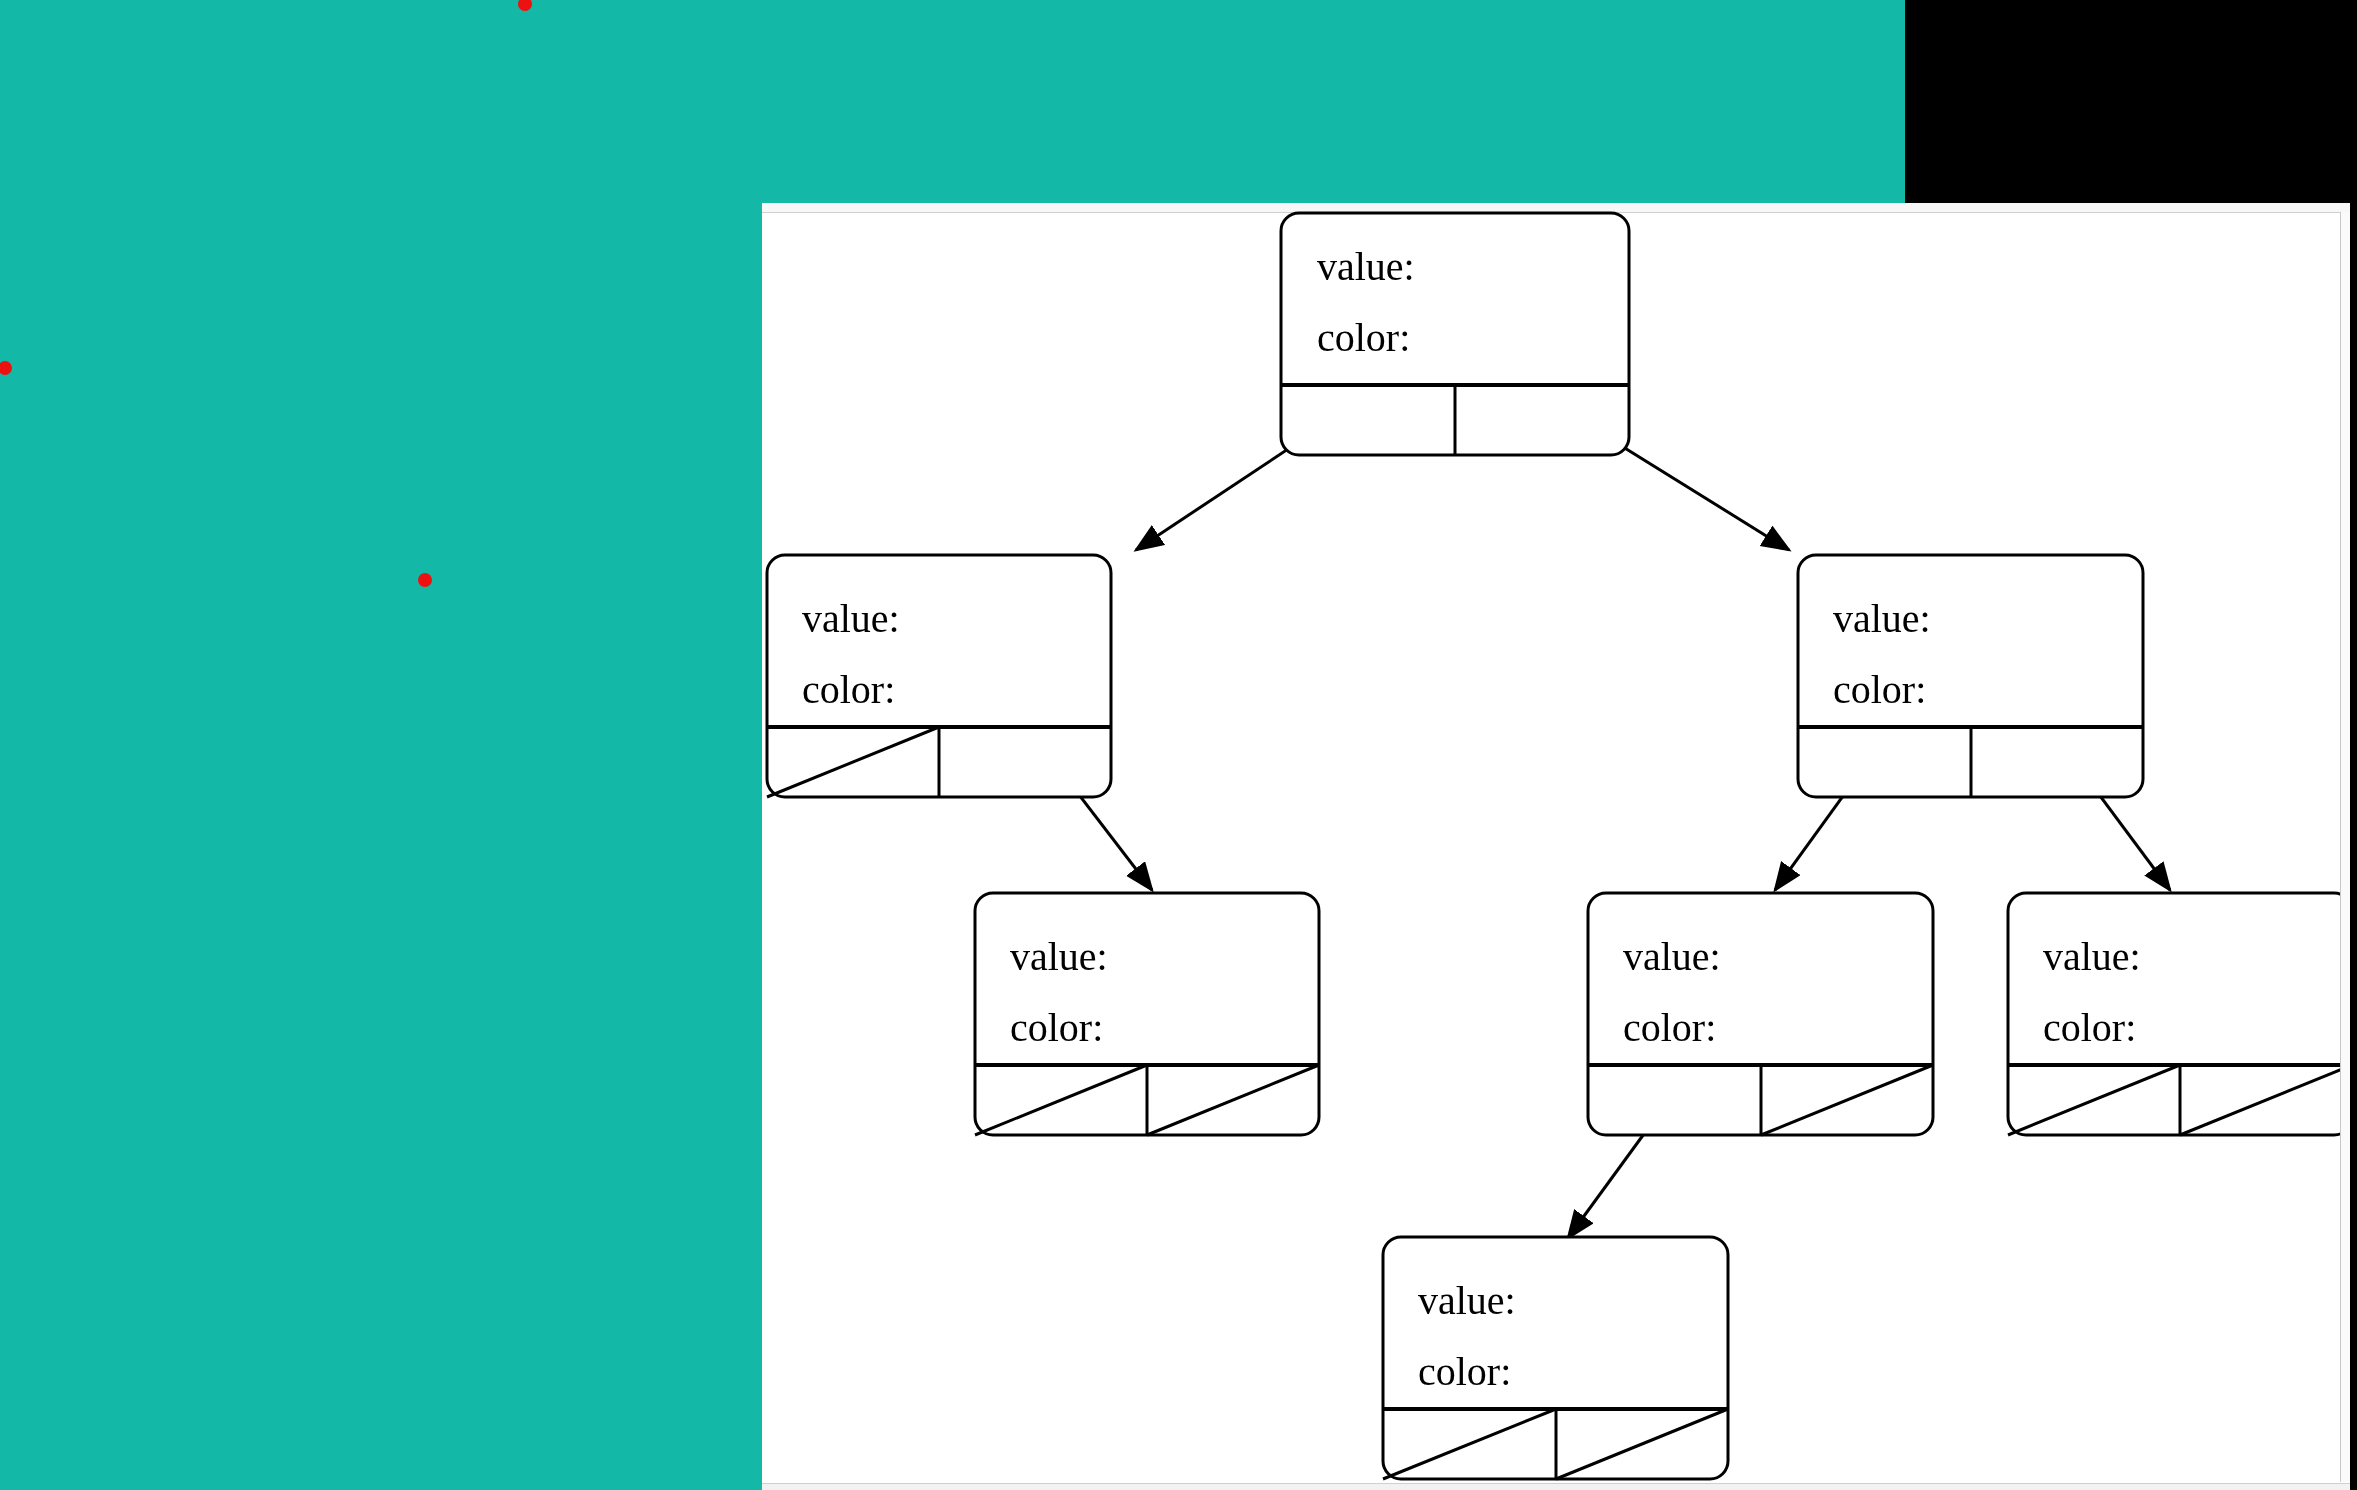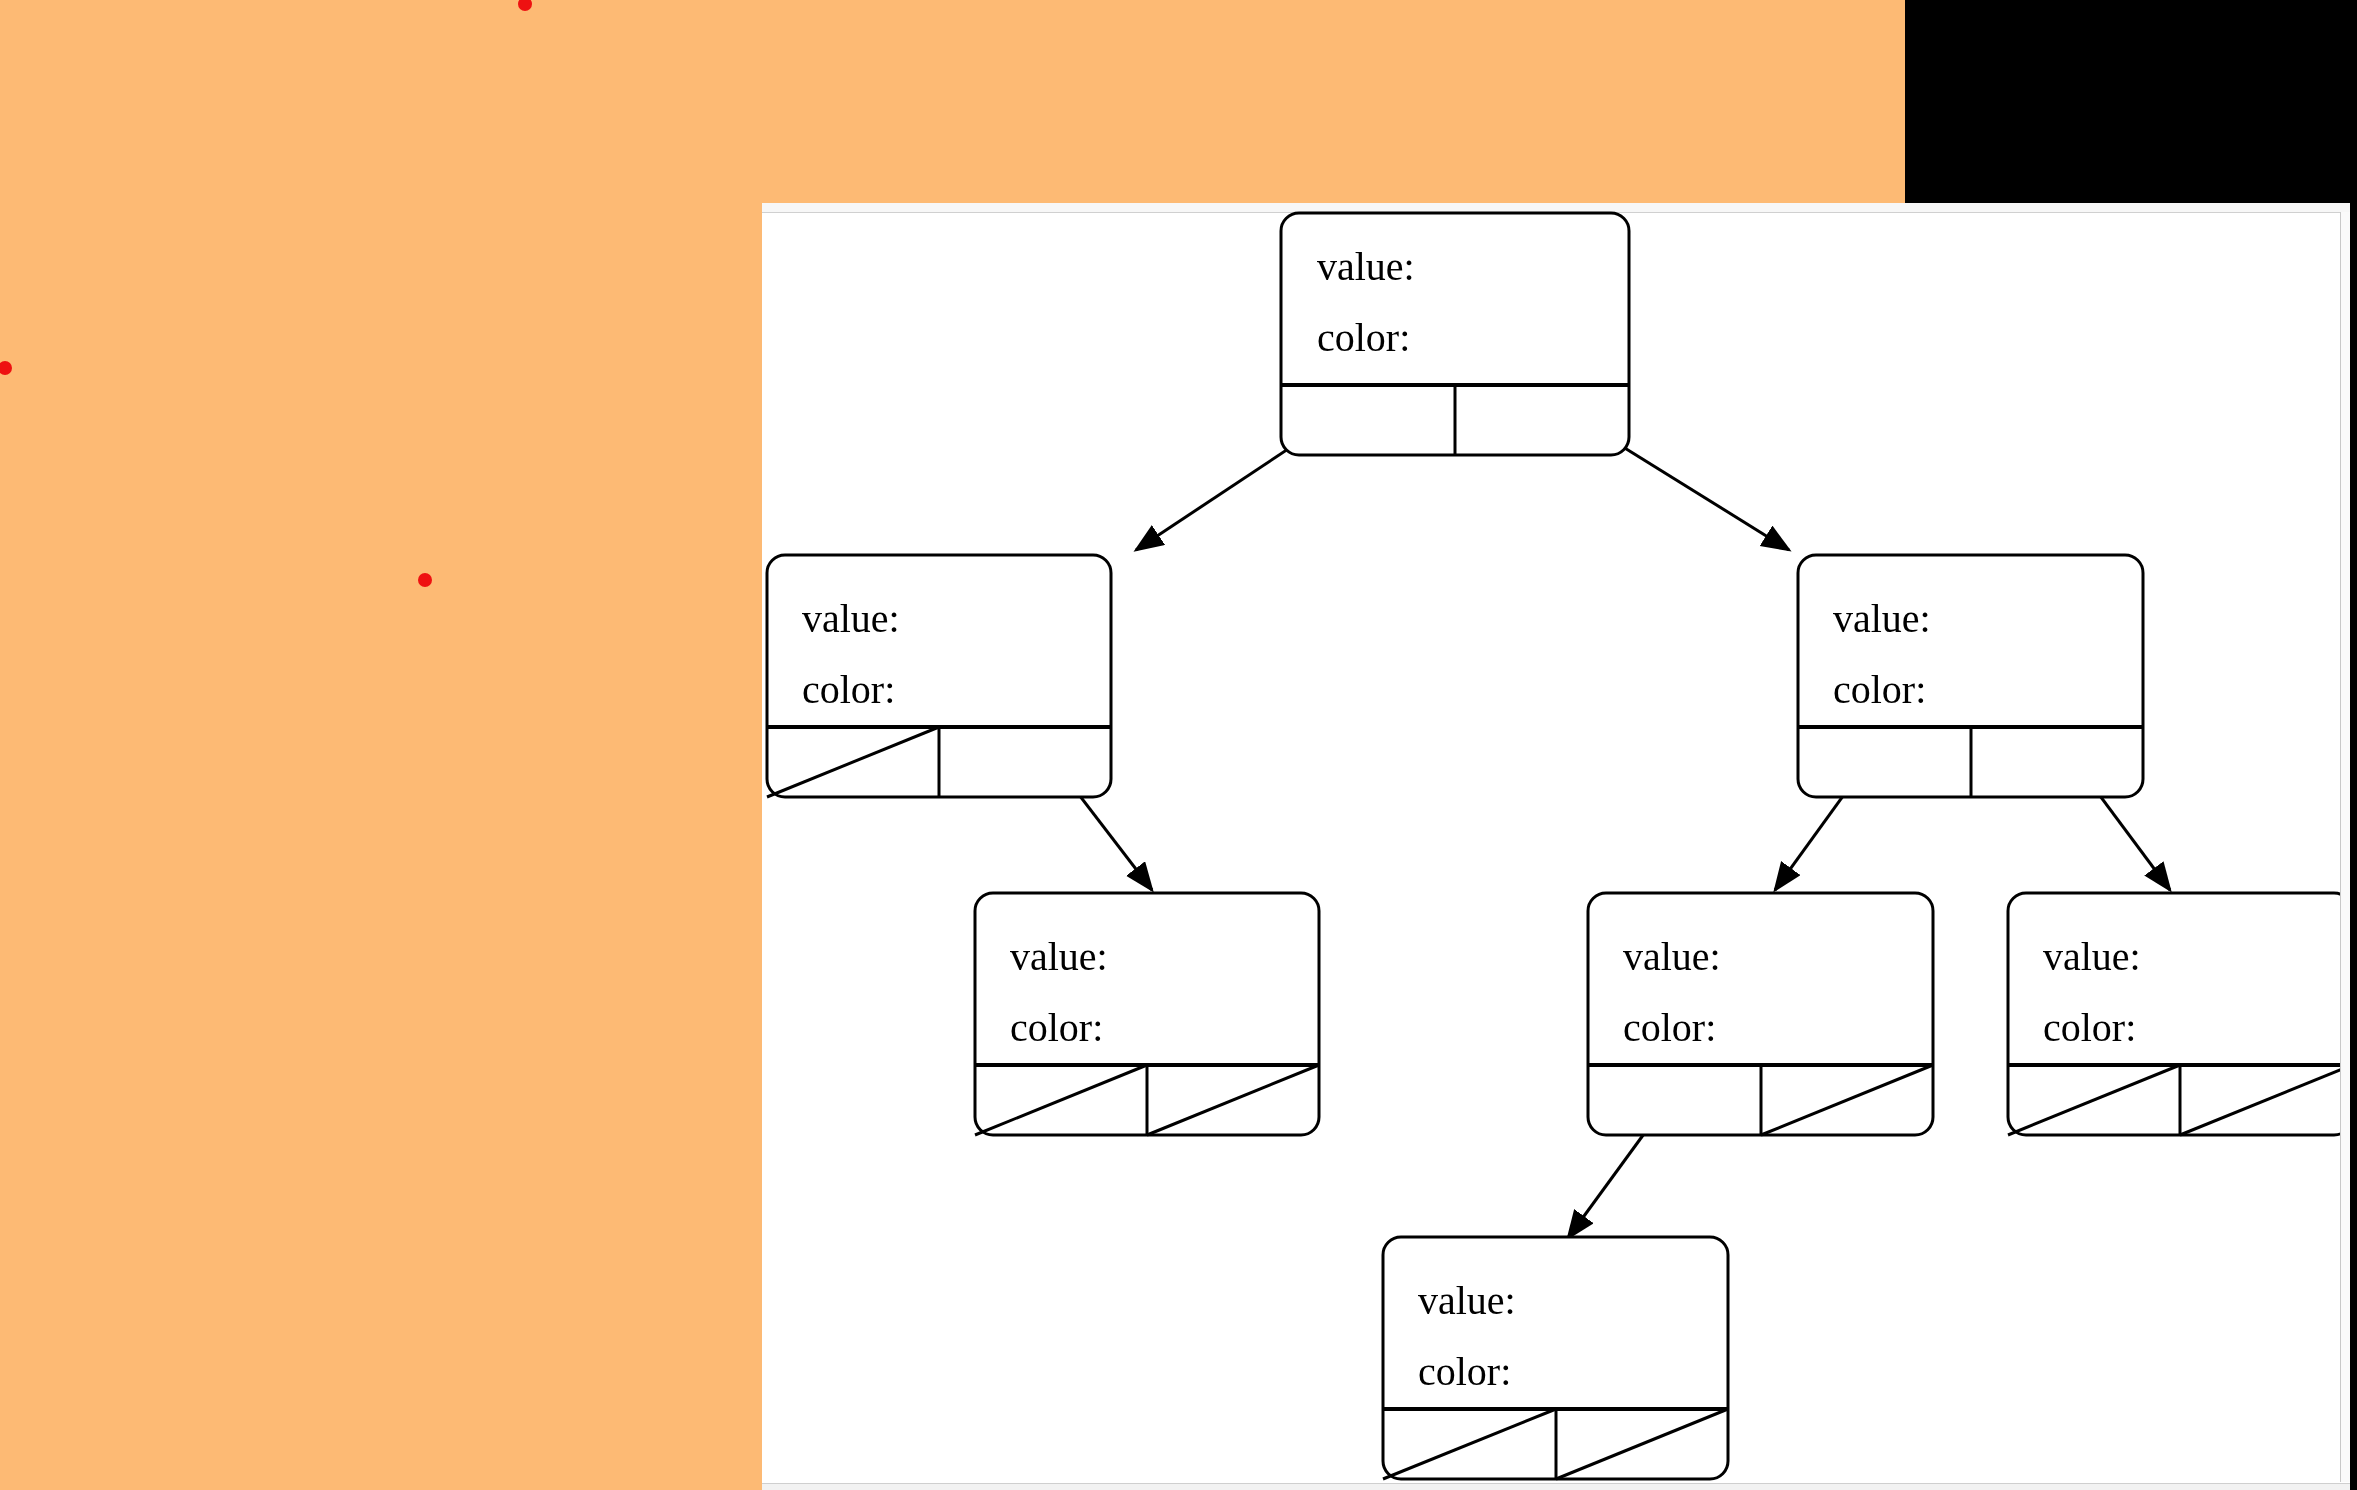--- a/index.html
+++ b/index.html
@@ -13,21 +13,21 @@
     overflow: hidden;
     font-family: "Liberation Serif", "DejaVu Serif", serif;
     position: relative;
   }
 
   #root-canvas {
     position: absolute;
     left: 0; top: 0;
     width: 1905px;
     height: 1490px;
-    background: #fdba74;
+    background: #14b8a6;
   }
 
   
   .doc-panel {
     position: absolute;
     background: #ffffff;
     box-sizing: border-box;
     overflow: hidden;
   }
 

